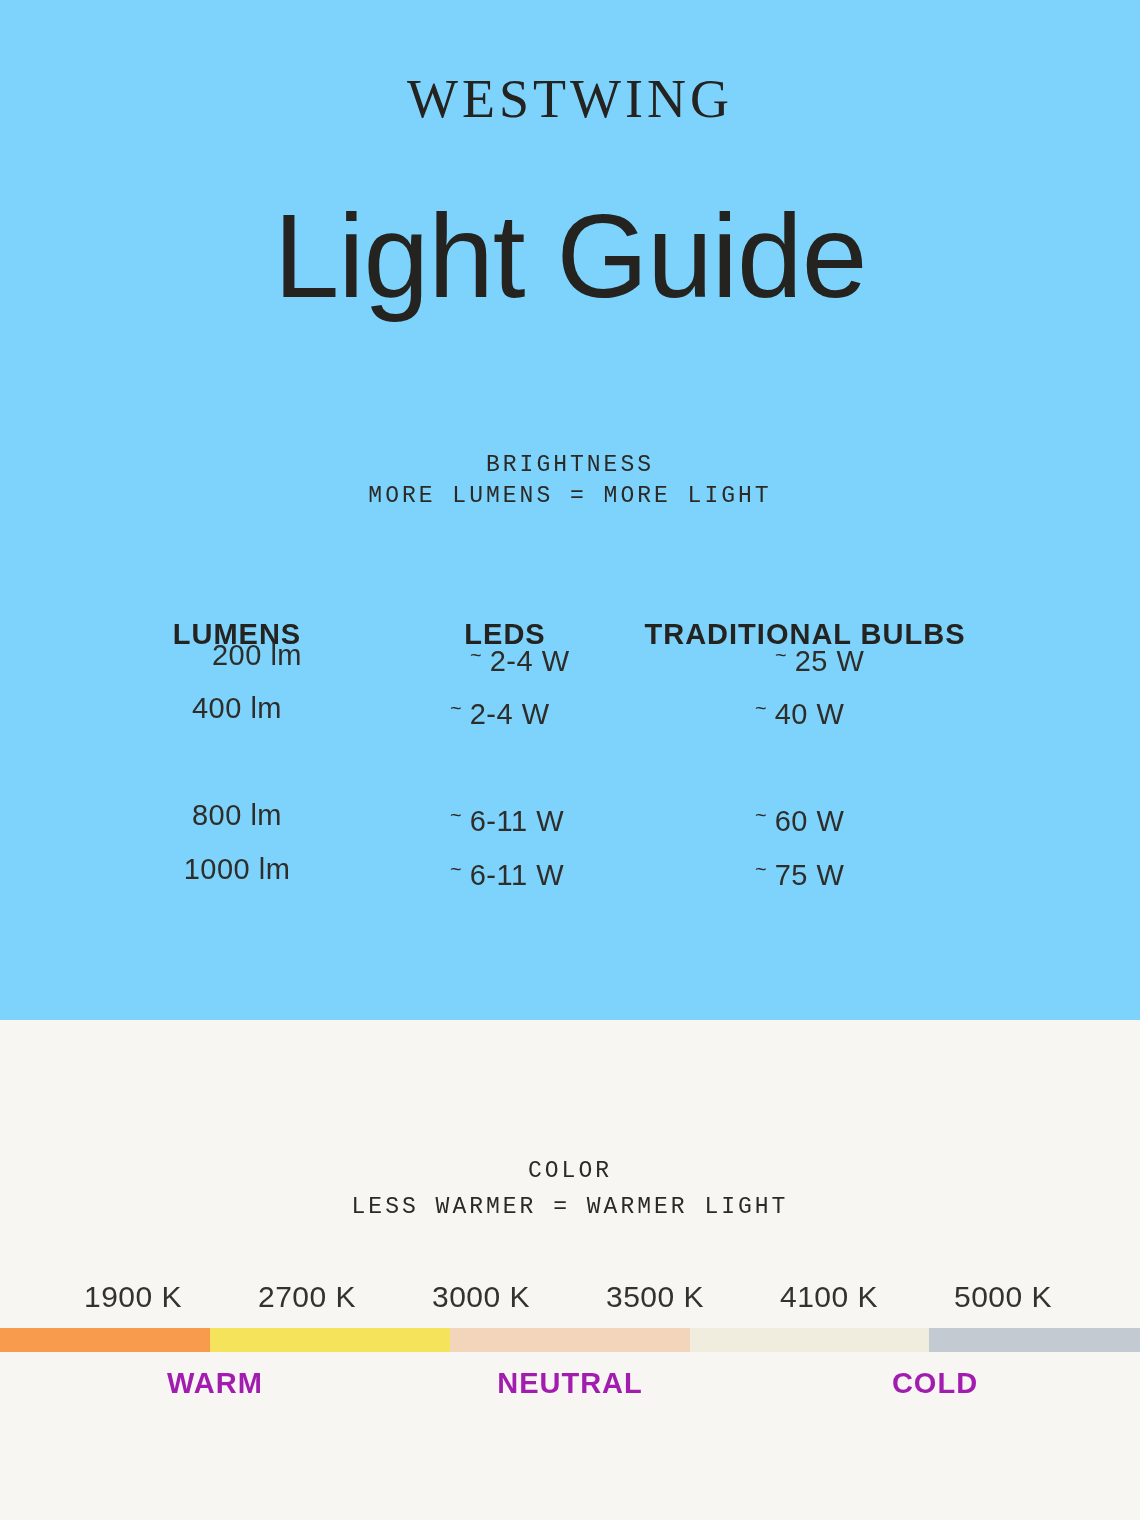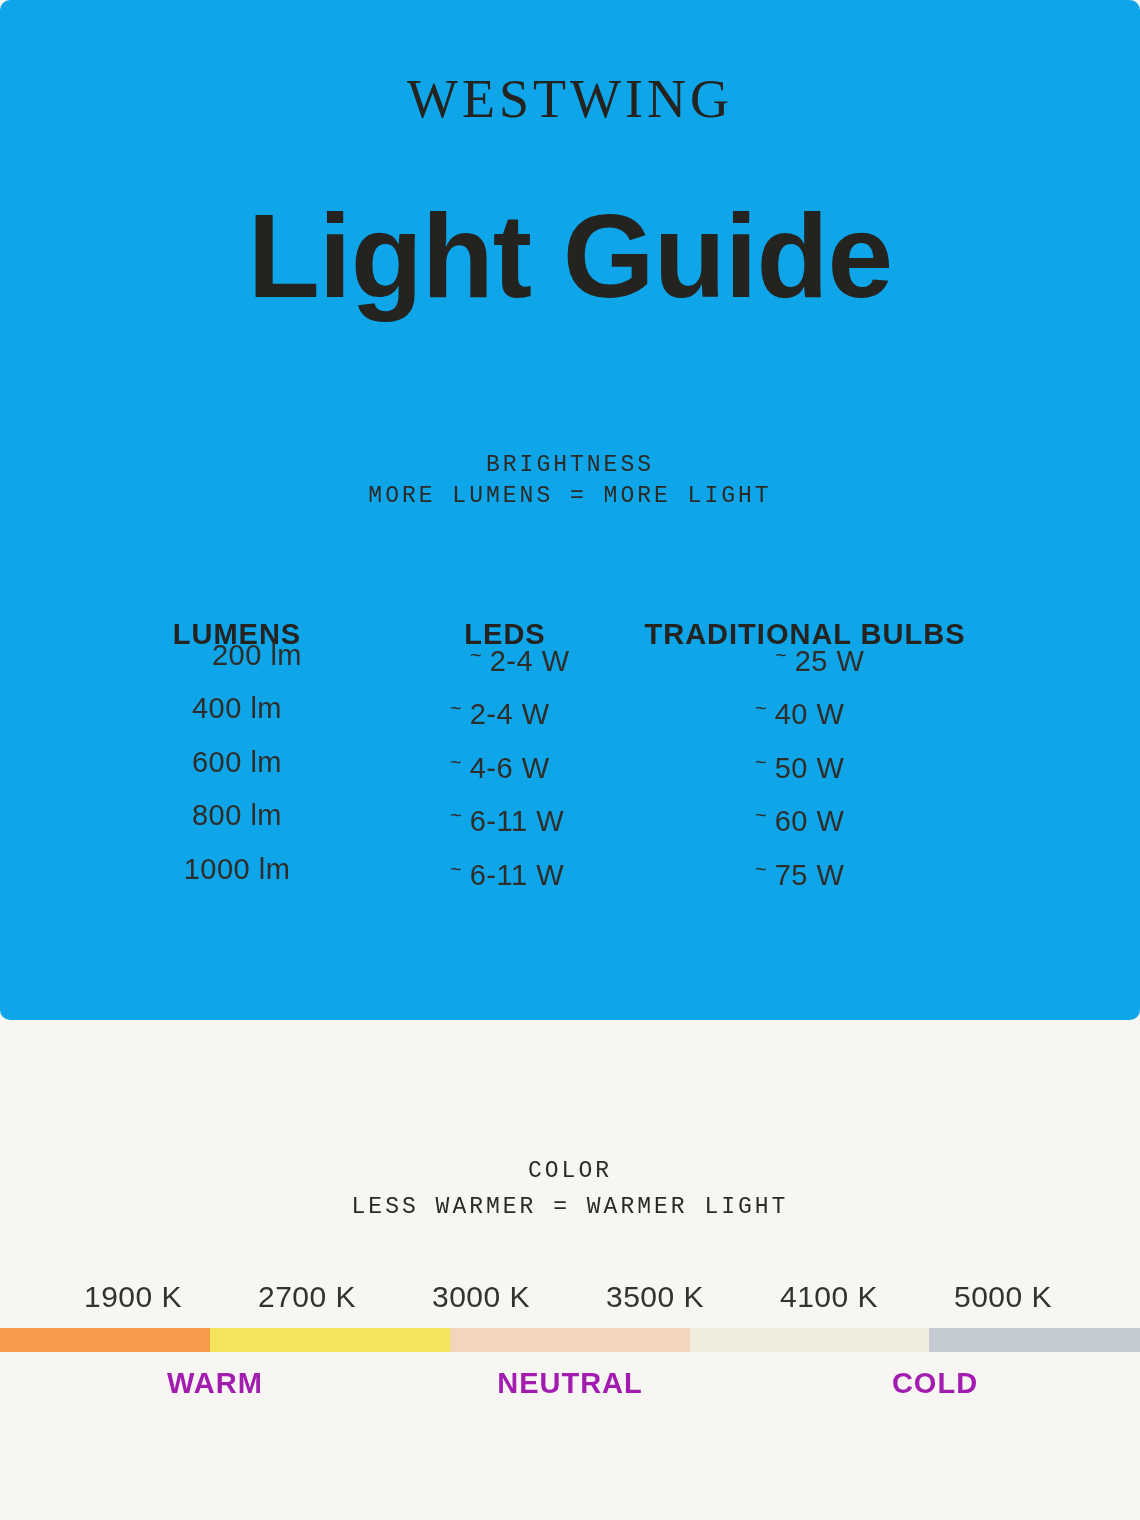--- a/index.html
+++ b/index.html
@@ -13,21 +13,21 @@
 
   .brand {
     position: absolute; top: 68px; left: 0; width: 100%;
     text-align: center;
     font-family: "Liberation Serif", serif;
     font-size: 54px; letter-spacing: 4px; color: #242320;
   }
 
   .title {
     position: absolute; top: 197px; left: 0; width: 100%;
-    text-align: center; font-weight: 700;
+    text-align: center; font-weight: 400;
     font-size: 118px; line-height: 1; letter-spacing: -1px; color: #242320;
   }
 
   .mono-block {
     position: absolute; left: 0; width: 100%;
     text-align: center;
     font-family: Liberation Mono, monospace;
     color: #2B2A26; font-size: 23px; letter-spacing: 3px;
   }
   .mono-brightness { top: 450px; line-height: 31px; }
@@ -77,21 +77,21 @@
   }
   .zone-warm    { left: 215px; }
   .zone-neutral { left: 570px; }
   .zone-cold    { left: 935px; }
 </style>
 </head>
 <body>
 
 <div class="page">
 
-  <section class="top-section" style="background-color: #0ea5e9; border-radius: 10px;">
+  <section class="top-section" style="background-color: #7dd3fc;">
 
     <div class="brand">WESTWING</div>
 
     <h1 class="title">Light Guide</h1>
 
     <div class="mono-block mono-brightness">
       <div>BRIGHTNESS</div>
       <div>MORE LUMENS = MORE LIGHT</div>
     </div>
 
@@ -106,25 +106,20 @@
       <span class="cell cell-led"><span class="tilde">~</span><span>2-4 W</span></span>
       <span class="cell cell-bulb"><span class="tilde">~</span><span>25 W</span></span>
     </div>
 
     <div class="trow trow-2">
       <span class="cell cell-lumens">400 lm</span>
       <span class="cell cell-led"><span class="tilde">~</span><span>2-4 W</span></span>
       <span class="cell cell-bulb"><span class="tilde">~</span><span>40 W</span></span>
     </div>
 
-    <div class="trow trow-3">
-      <span class="cell cell-lumens">600 lm</span>
-      <span class="cell cell-led"><span class="tilde">~</span><span>4-6 W</span></span>
-      <span class="cell cell-bulb"><span class="tilde">~</span><span>50 W</span></span>
-    </div>
 
     <div class="trow trow-4">
       <span class="cell cell-lumens">800 lm</span>
       <span class="cell cell-led"><span class="tilde">~</span><span>6-11 W</span></span>
       <span class="cell cell-bulb"><span class="tilde">~</span><span>60 W</span></span>
     </div>
 
     <div class="trow trow-5">
       <span class="cell cell-lumens">1000 lm</span>
       <span class="cell cell-led"><span class="tilde">~</span><span>6-11 W</span></span>

